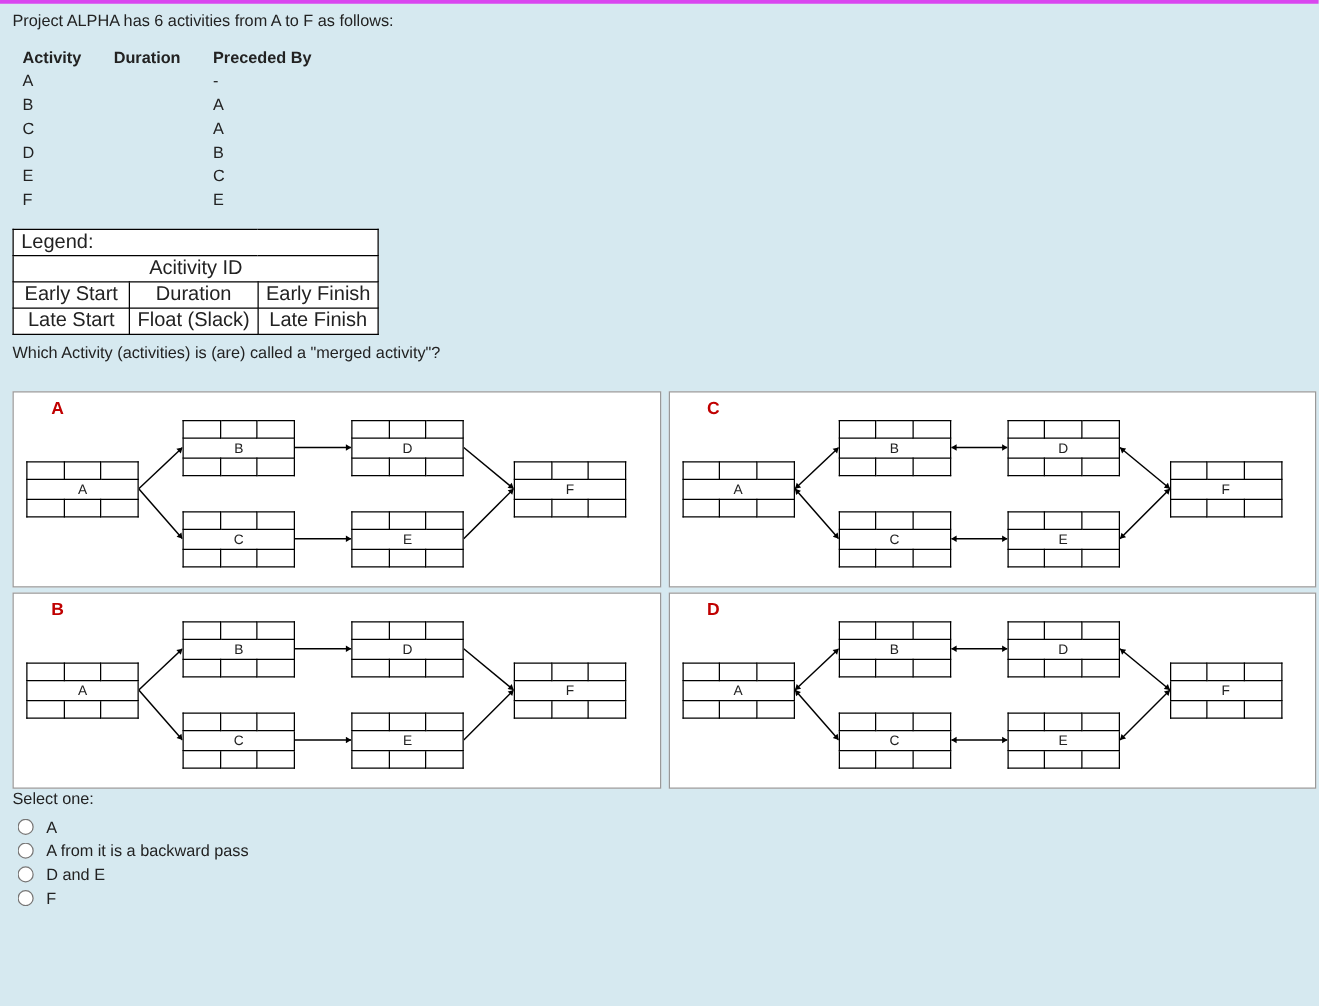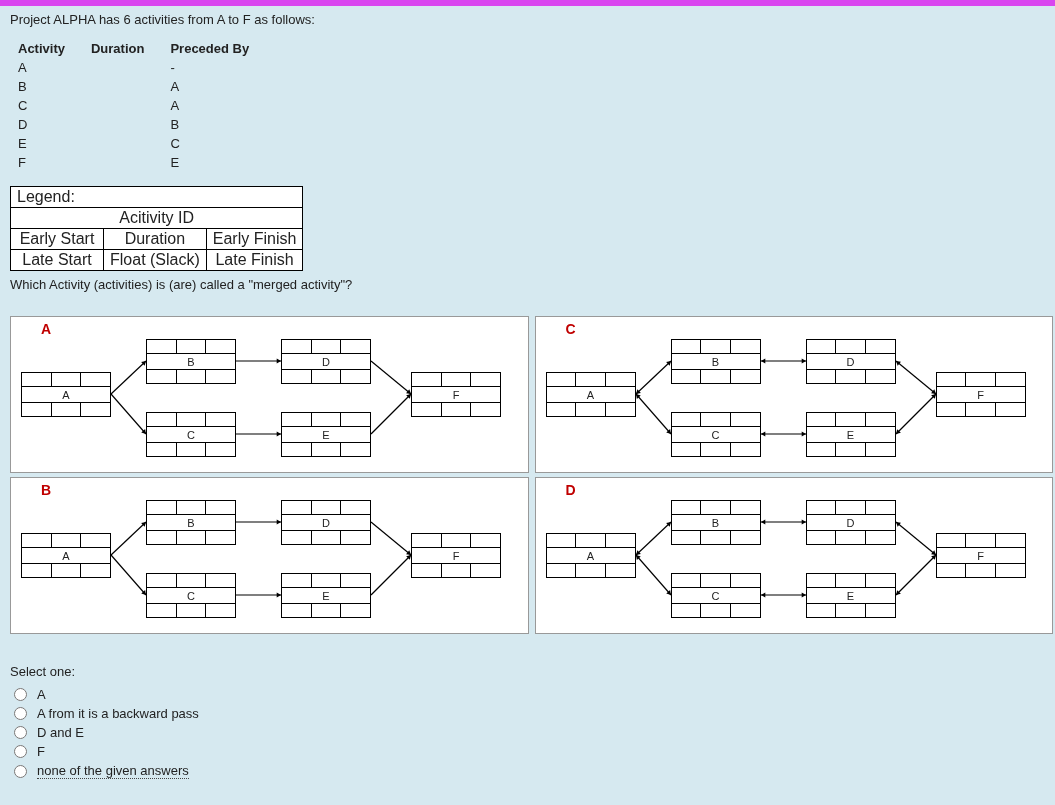--- a/index.html
+++ b/index.html
@@ -6,21 +6,21 @@
     margin: 0;
     padding: 0;
     background: #d6e9f0;
     font-family: Arial, Helvetica, sans-serif;
     font-size: 13px;
     color: #222;
     width: 1055px;
   }
   .page {
     padding: 6px 2px 10px 10px;
-    border-top: 6px solid #d946ef;
+    border-top: 3px solid #d946ef;
   }
   .intro { margin-bottom: 12px; }
   table.activities { border-collapse: collapse; margin-bottom: 14px; }
   table.activities th, table.activities td {
     padding: 2px 18px 2px 8px;
     font-weight: normal;
     font-size: 13px;
   }
   table.activities th { font-weight: bold; }
 
@@ -81,21 +81,21 @@
 
   svg.wires {
     position: absolute;
     top: 0; left: 0;
     width: 100%; height: 100%;
     pointer-events: none;
   }
   .wires line { stroke: #000; stroke-width: 1.2; }
   .wires polygon { fill: #000; }
 
-  .answers { margin-top: 30px; }
+  .answers { }
   .answers .prompt { margin-bottom: 6px; }
   .opt {
     display: flex;
     align-items: center;
     padding: 2px 0;
   }
   .opt input { margin: 0 10px 0 4px; }
   .dotted { border-bottom: 1px dotted #444; }
 </style>
 </head>
@@ -719,18 +719,14 @@
         <span>A from it is a backward pass</span>
       </div>
     <div class="opt">
         <input type="radio" name="q" style="">
         <span>D and E</span>
       </div>
     <div class="opt">
         <input type="radio" name="q" style="">
         <span>F</span>
       </div>
-    <div class="opt">
-        <input type="radio" name="q" style="">
-        <span class="dotted">none of the given answers</span>
-      </div>
   </div>
 </div>
 
 </body></html>

